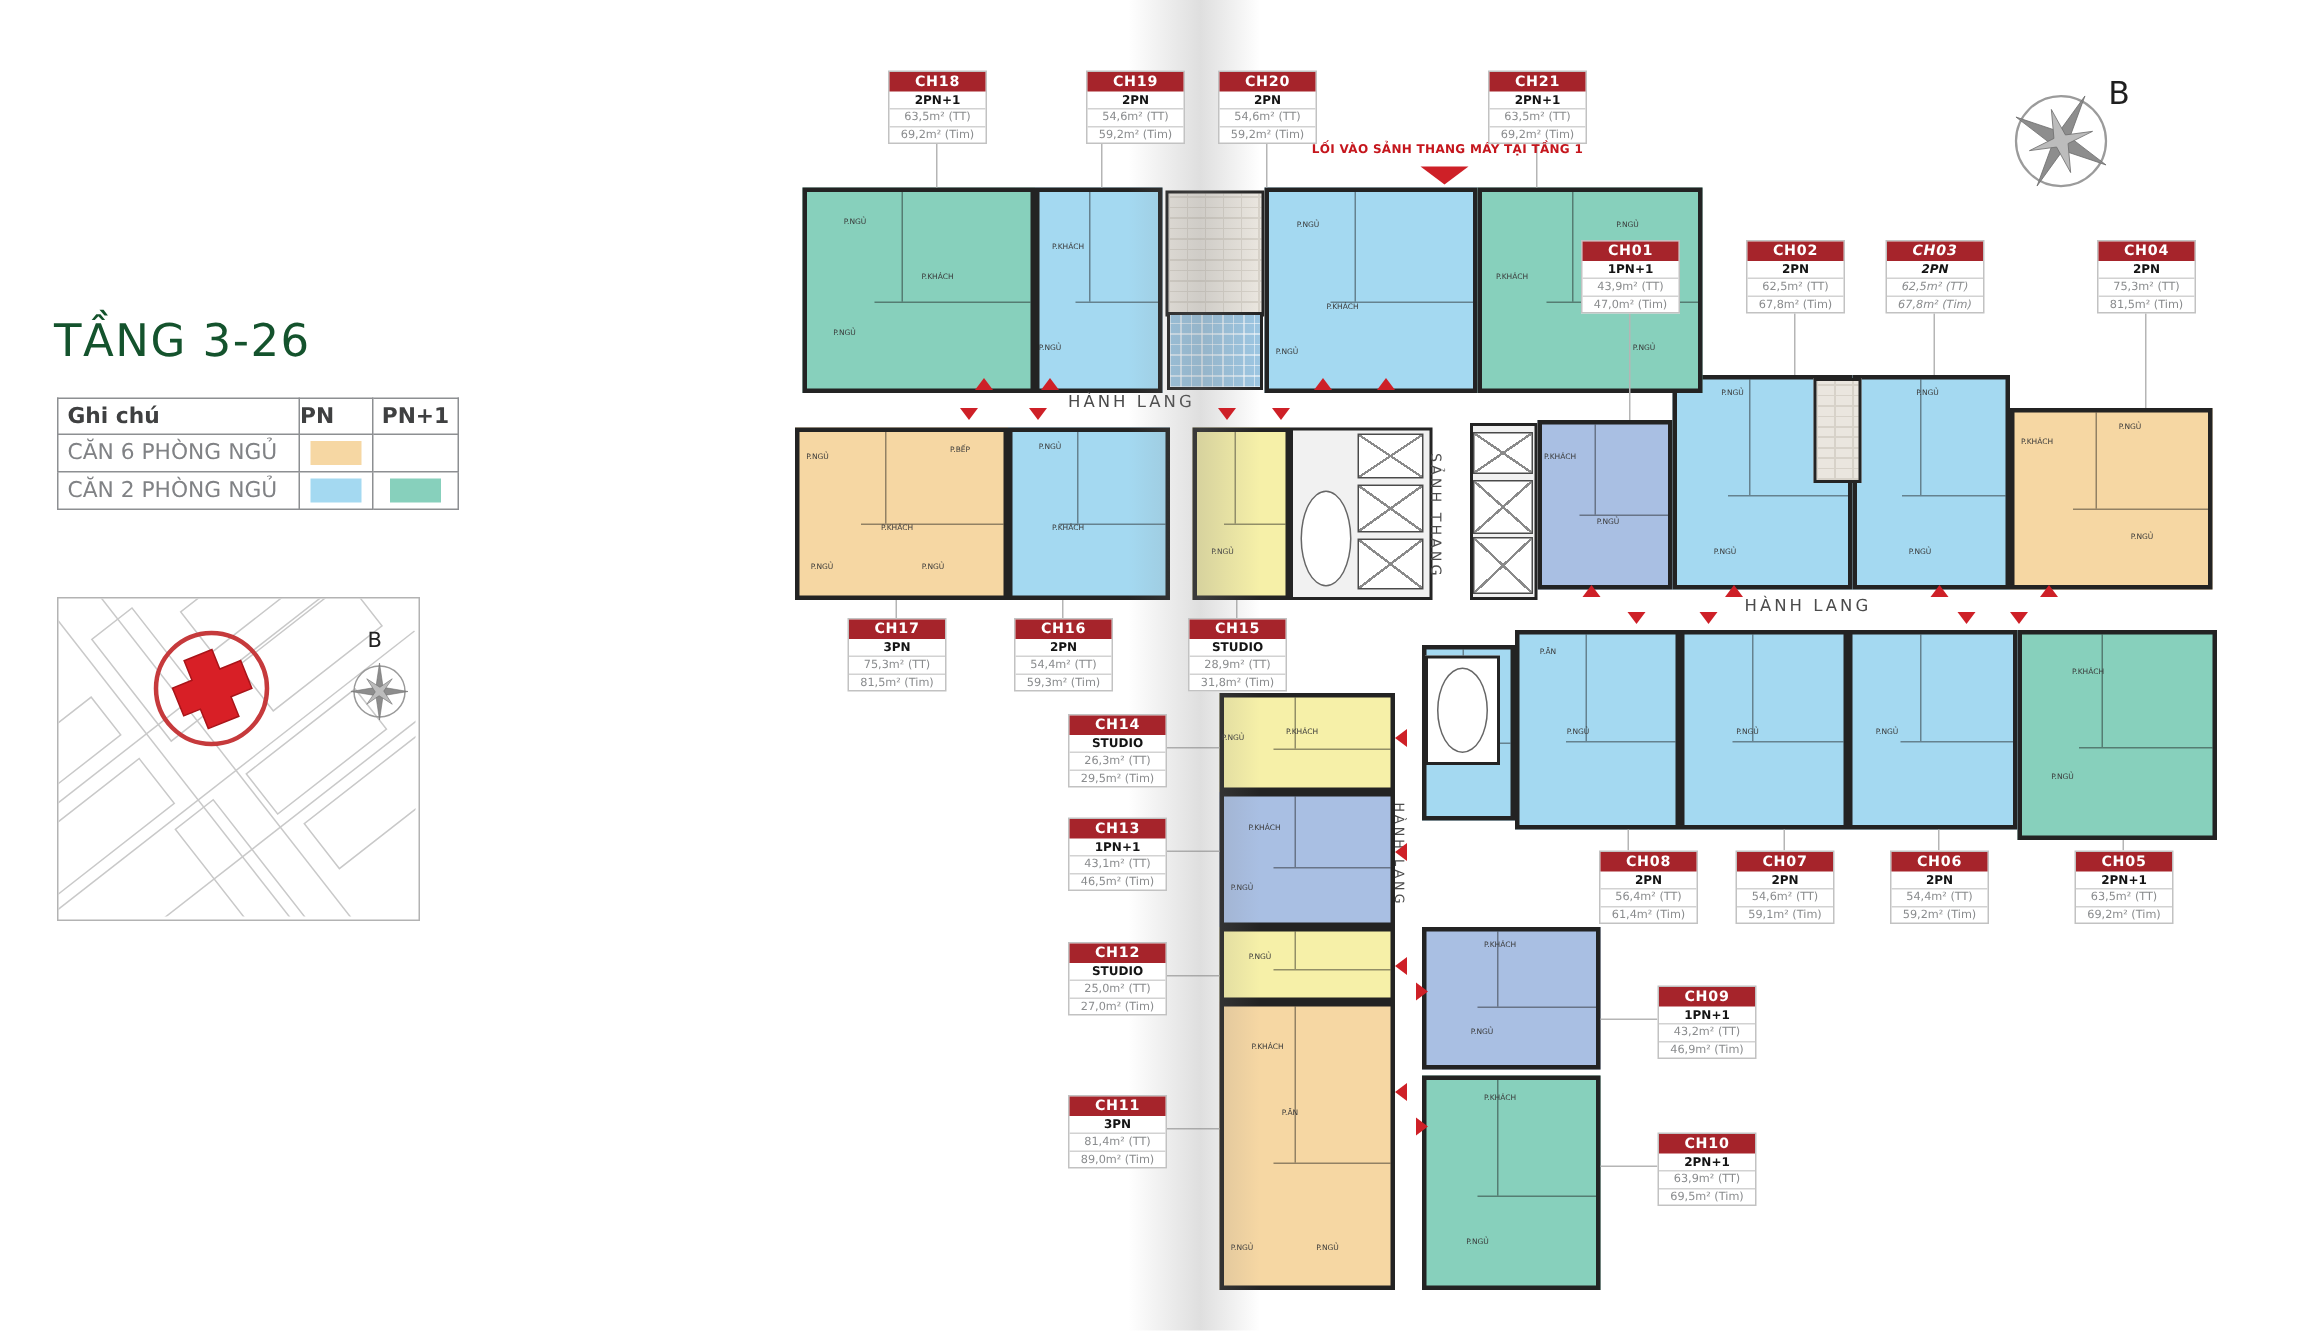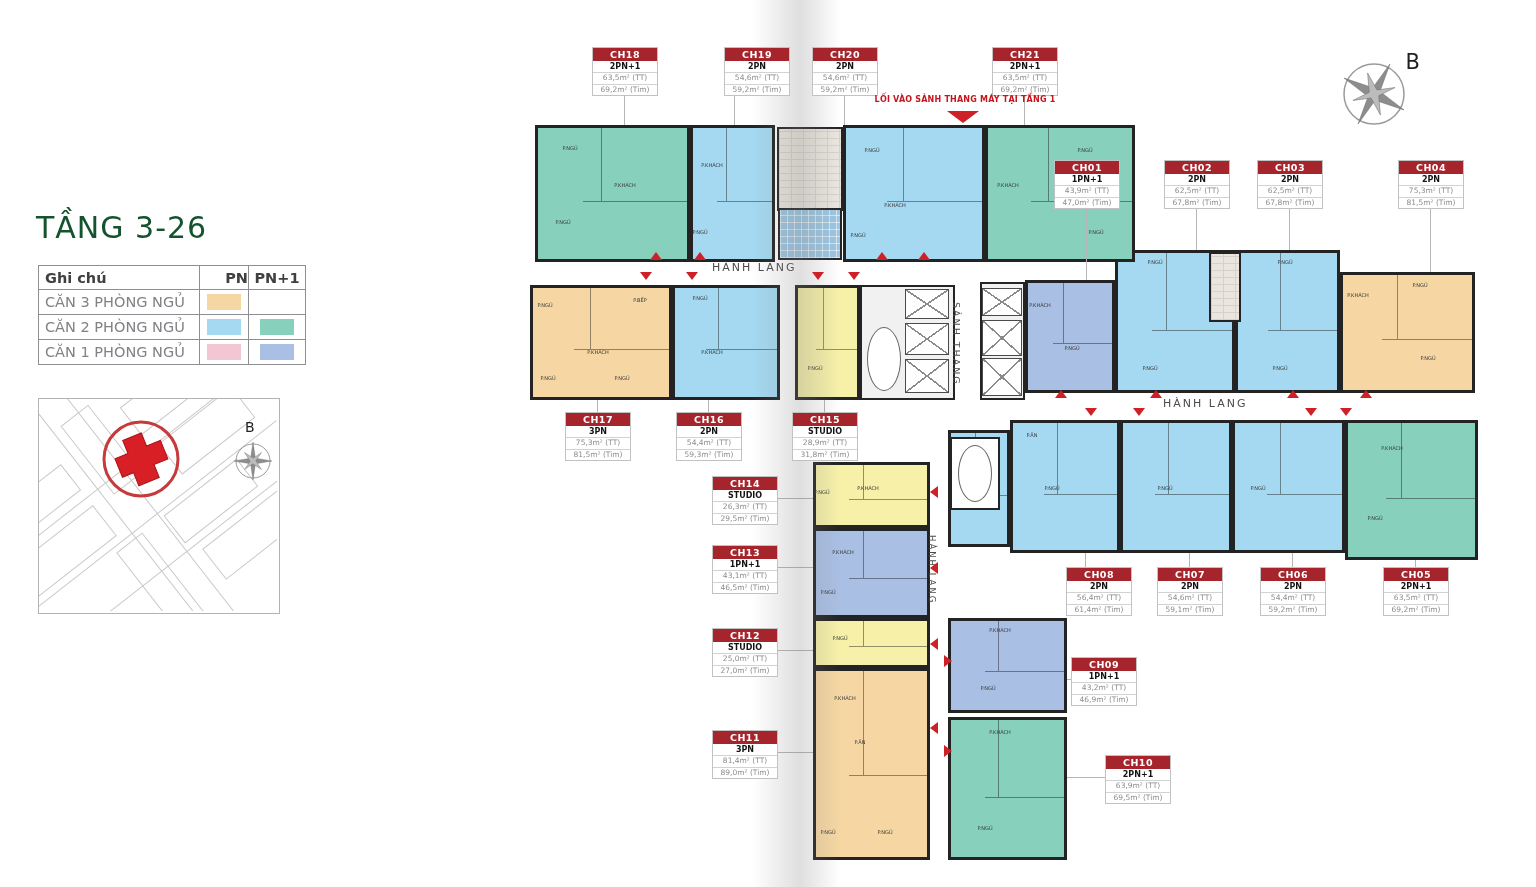--- a/index.html
+++ b/index.html
@@ -15,21 +15,21 @@
   .floor-range{
     position:absolute;left:36px;top:210px;font-size:30px;color:#14532d;
     font-weight:500;letter-spacing:1px;
   }
   table.legend{
     position:absolute;left:38px;top:265px;border-collapse:collapse;table-layout:fixed;
     font-size:14.5px;color:#808285;
   }
   table.legend th,table.legend td{border:1px solid #8d8f92;padding:0 6px;height:24px;}
   table.legend th{color:#3f4041;font-weight:bold;text-align:left;height:23px;}
-  table.legend th.c,table.legend td.c{text-align:right;width:48px;padding:0;}
+  table.legend th.c,table.legend td.c{text-align:left;width:48px;padding:0;}
   table.legend th.c2,table.legend td.c2{text-align:center;width:56px;padding:0;}
   table.legend td.lab{width:148px;white-space:nowrap;}
   .swatch{display:block;width:34px;height:16px;margin:0 auto;}
   
   .sitemap{
     position:absolute;left:38px;top:398px;width:240px;height:214px;
     border:1px solid #b3b3b3;background:#fff;
   }
   .sitemap .b{
     position:absolute;left:206px;top:20px;font-size:14px;color:#222;font-weight:500;
@@ -107,44 +107,35 @@
 <table class="legend">
   <thead>
     <tr>
       <th>Ghi chú</th>
       <th class="c">PN</th>
       <th class="c2">PN+1</th>
     </tr>
   </thead>
   <tbody>
     <tr>
-      <td class="lab">CĂN 3 PHÒNG NGỦ</td>
+      <td class="lab">CĂN 6 PHÒNG NGỦ</td>
       <td class="c">
           <span class="swatch" style="background: rgb(246, 215, 163);"></span>
         </td>
       <td class="c2">
           <span class="swatch"></span>
         </td>
     </tr>
     <tr>
       <td class="lab">CĂN 2 PHÒNG NGỦ</td>
       <td class="c">
           <span class="swatch" style="background: rgb(164, 217, 241);"></span>
         </td>
       <td class="c2">
           <span class="swatch" style="background: rgb(135, 208, 188);"></span>
-        </td>
-    </tr>
-    <tr>
-      <td class="lab">CĂN 1 PHÒNG NGỦ</td>
-      <td class="c">
-          <span class="swatch" style="background: rgb(242, 198, 210);"></span>
-        </td>
-      <td class="c2">
-          <span class="swatch" style="background: rgb(169, 191, 227);"></span>
         </td>
     </tr>
   </tbody>
 </table>
 
 <div class="sitemap">
   <svg width="238" height="212" viewBox="0 0 238 212">
     <g stroke="#c9c9c9" fill="none" stroke-width="1" transform="rotate(-38 120 107)">
       <rect x="-20" y="14" width="88" height="32"></rect>
       <rect x="-30" y="66" width="98" height="38"></rect>
@@ -258,21 +249,21 @@
       <div class="tarea">47,0m² (Tim)</div>
     </div>
     <div class="leader" style="left: 1196px; top: 207px; width: 1px; height: 43px;"></div>
     <div class="tag" style="left: 1164px; top: 160px;">
       <div class="tid">CH02</div>
       <div class="ttype">2PN</div>
       <div class="tarea">62,5m² (TT)</div>
       <div class="tarea">67,8m² (Tim)</div>
     </div>
     <div class="leader" style="left: 1289px; top: 207px; width: 1px; height: 43px;"></div>
-    <div class="tag" style="left: 1257px; top: 160px;">
+    <div class="tag" style="left: 1257px; top: 160px; font-style: italic;">
       <div class="tid">CH03</div>
       <div class="ttype">2PN</div>
       <div class="tarea">62,5m² (TT)</div>
       <div class="tarea">67,8m² (Tim)</div>
     </div>
     <div class="leader" style="left: 1430px; top: 207px; width: 1px; height: 65px;"></div>
     <div class="tag" style="left: 1398px; top: 160px;">
       <div class="tid">CH04</div>
       <div class="ttype">2PN</div>
       <div class="tarea">75,3m² (TT)</div>
@@ -300,21 +291,21 @@
       <div class="tarea">59,1m² (Tim)</div>
     </div>
     <div class="leader" style="left: 1085px; top: 553px; width: 1px; height: 14px;"></div>
     <div class="tag" style="left: 1053px; top: 567px; margin-left: 13px;">
       <div class="tid">CH08</div>
       <div class="ttype">2PN</div>
       <div class="tarea">56,4m² (TT)</div>
       <div class="tarea">61,4m² (Tim)</div>
     </div>
     <div class="leader" style="left: 1067px; top: 679px; width: 38px; height: 1px;"></div>
-    <div class="tag" style="left: 1071px; top: 657px;">
+    <div class="tag" style="left: 1105px; top: 657px;">
       <div class="tid">CH09</div>
       <div class="ttype">1PN+1</div>
       <div class="tarea">43,2m² (TT)</div>
       <div class="tarea">46,9m² (Tim)</div>
     </div>
     <div class="leader" style="left: 1067px; top: 777px; width: 38px; height: 1px;"></div>
     <div class="tag" style="left: 1105px; top: 755px;">
       <div class="tid">CH10</div>
       <div class="ttype">2PN+1</div>
       <div class="tarea">63,9m² (TT)</div>

